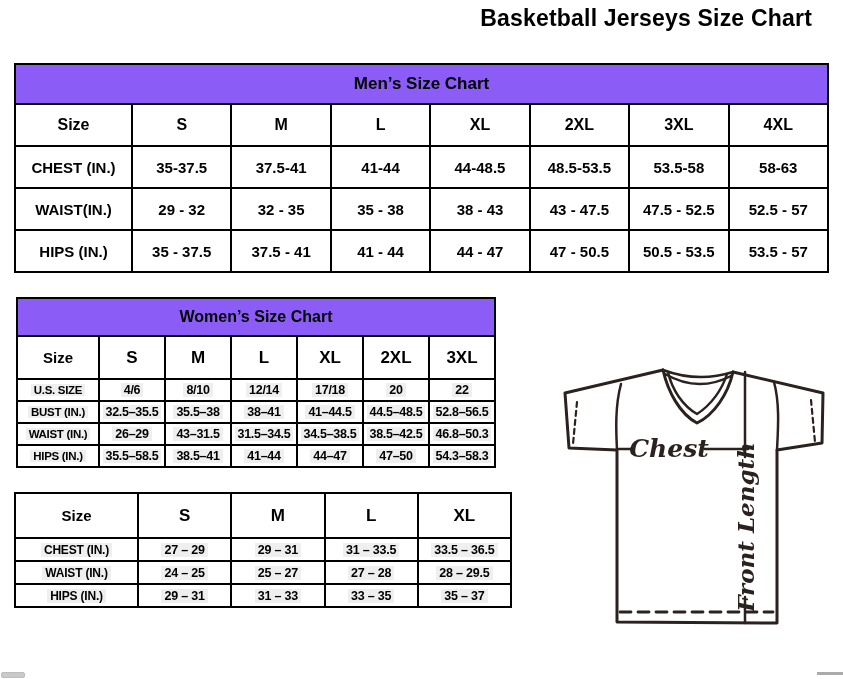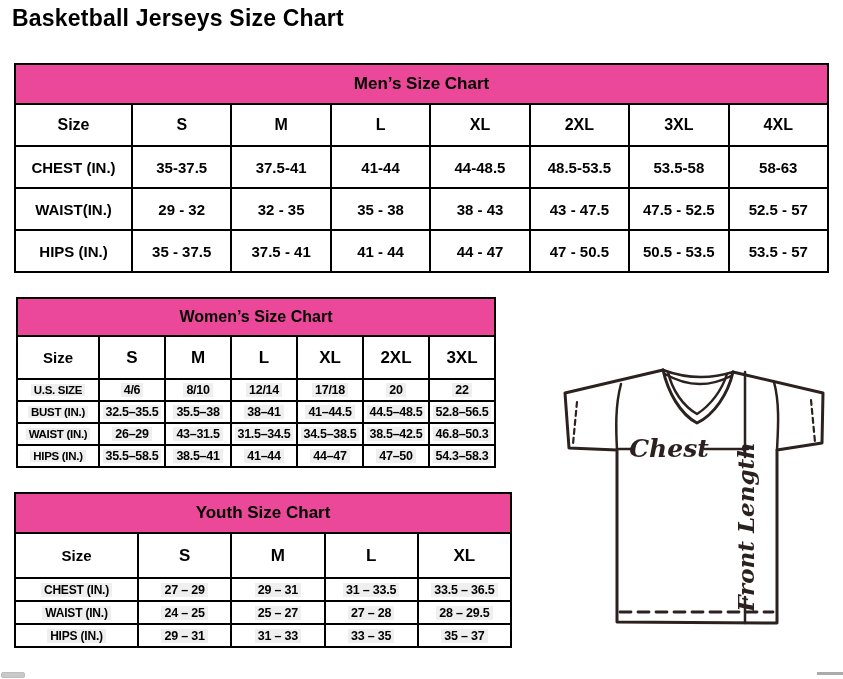--- a/index.html
+++ b/index.html
@@ -1,32 +1,32 @@
 <!DOCTYPE html>
 <html><head>
 <meta charset="utf-8">
 <style>
   html,body { margin:0; padding:0; }
   body {
     width:843px; height:679px; background:#ffffff; position:relative;
     font-family:"Liberation Sans", sans-serif; overflow:hidden;
   }
   .page-title {
-    position:absolute; top:5px; left:0; width:812px; text-align:left;
-    font-size:23px; font-weight:bold; color:#000; letter-spacing:0.2px;padding-left:12px;
+    position:absolute; top:5px; left:0; width:812px; text-align:right;
+    font-size:23px; font-weight:bold; color:#000; letter-spacing:0.2px;
   }
   table.size-table {
     position:absolute; border-collapse:collapse; table-layout:fixed;
     background:#fff; box-sizing:border-box;
   }
   table.size-table td {
     border:2px solid #000; text-align:center; vertical-align:middle;
     font-weight:bold; color:#000; padding:0; overflow:hidden; white-space:nowrap;
   }
-  tr.caption-row td { background:#ec4899; font-size:17px;margin-top:32px; }
+  tr.caption-row td { background:#8b5cf6; font-size:17px;margin-top:32px; }
   tr.header-row td { background:#fff; }
 
   
   #men-table { left:14px; top:63px; width:815px; }
   #men-table col.c-label { width:117px; }
   #men-table tr.caption-row td { height:38px; }
   #men-table tr.header-row td { height:40px; font-size:16px; }
   #men-table tr.data-row td { height:40px; font-size:15px; }
 
   
@@ -178,23 +178,20 @@
       </tr>
     </tbody>
   </table>
 
 <table class="size-table" id="youth-table">
   <colgroup>
       <col class="c-label">
       <col span="4">
     </colgroup>
 <tbody>
-      <tr class="caption-row">
-        <td colspan="5">Youth Size Chart</td>
-      </tr>
       <tr class="header-row">
         <td class="label-col">Size</td>
         <td>S</td>
         <td>M</td>
         <td>L</td>
         <td>XL</td>
       </tr>
       <tr class="data-row">
         <td class="label-col"><span class="hl">CHEST (IN.)</span></td>
         <td><span class="hl">27 – 29</span></td>

